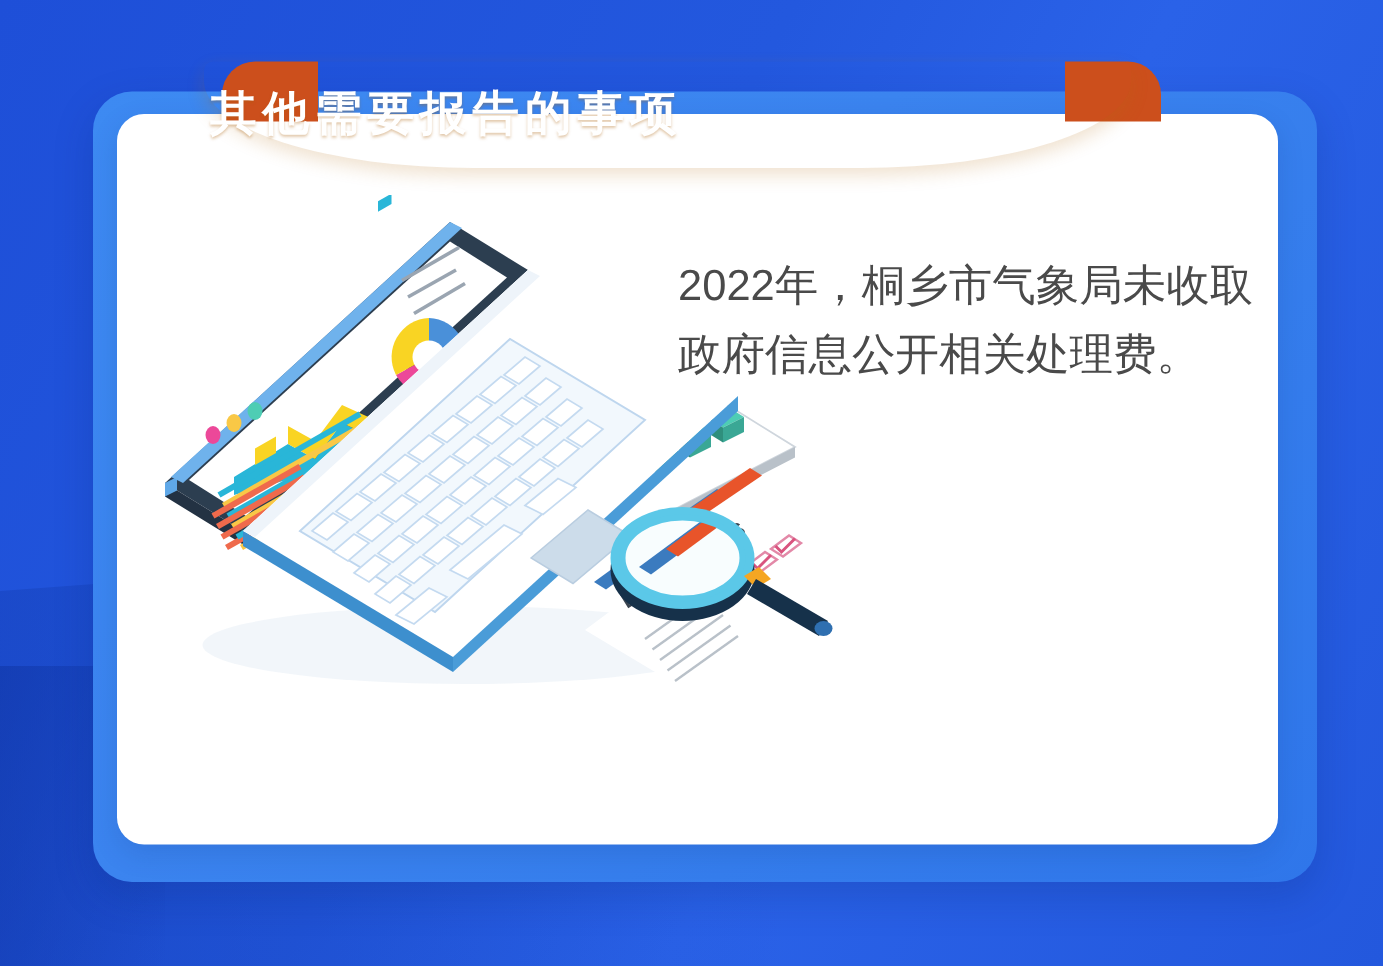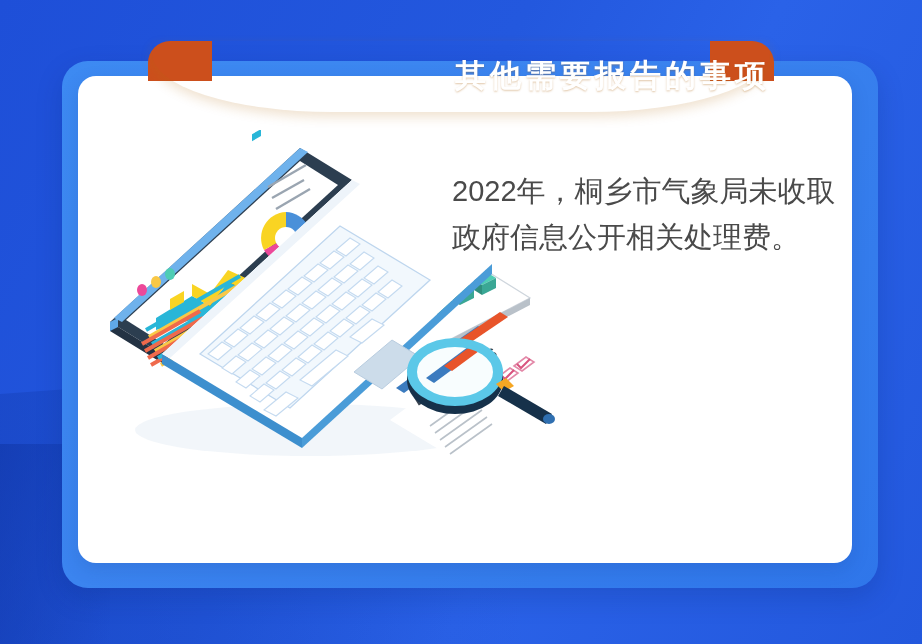--- a/index.html
+++ b/index.html
@@ -81,31 +81,31 @@
     width: 64px;
     height: 40px;
     background: #cc4f1c;
     z-index: 2;
   }
   .fold.left  { left: 148px;  border-radius: 22px 0 0 0; }
   .fold.right { right: 148px; border-radius: 0 22px 0 0; }
 
   .banner {
     position: absolute;
-    left: 152px;
+    left: 136px;
     top: 41px;
     width: 618px;
     height: 71px;
     z-index: 3;
     background: linear-gradient(180deg, #fbb game 0%, #f7b33c 0%, #f7a940 48%, #f3932f 100%);
     border-radius: 6px 6px 180px 180px / 6px 6px 58px 58px;
     box-shadow: 0 5px 12px rgba(180,110,20,.20);
     display: flex;
     align-items: center;
-    justify-content: flex-end;
+    justify-content: flex-start;
   }
   .banner-title {
     color: #ffffff;
     font-size: 31px;
     font-weight: bold;
     letter-spacing: 4px;
     text-shadow: 0 1px 2px rgba(170,95,10,.35);
     padding-left: 4px;
     padding-bottom: 2px;
   }

